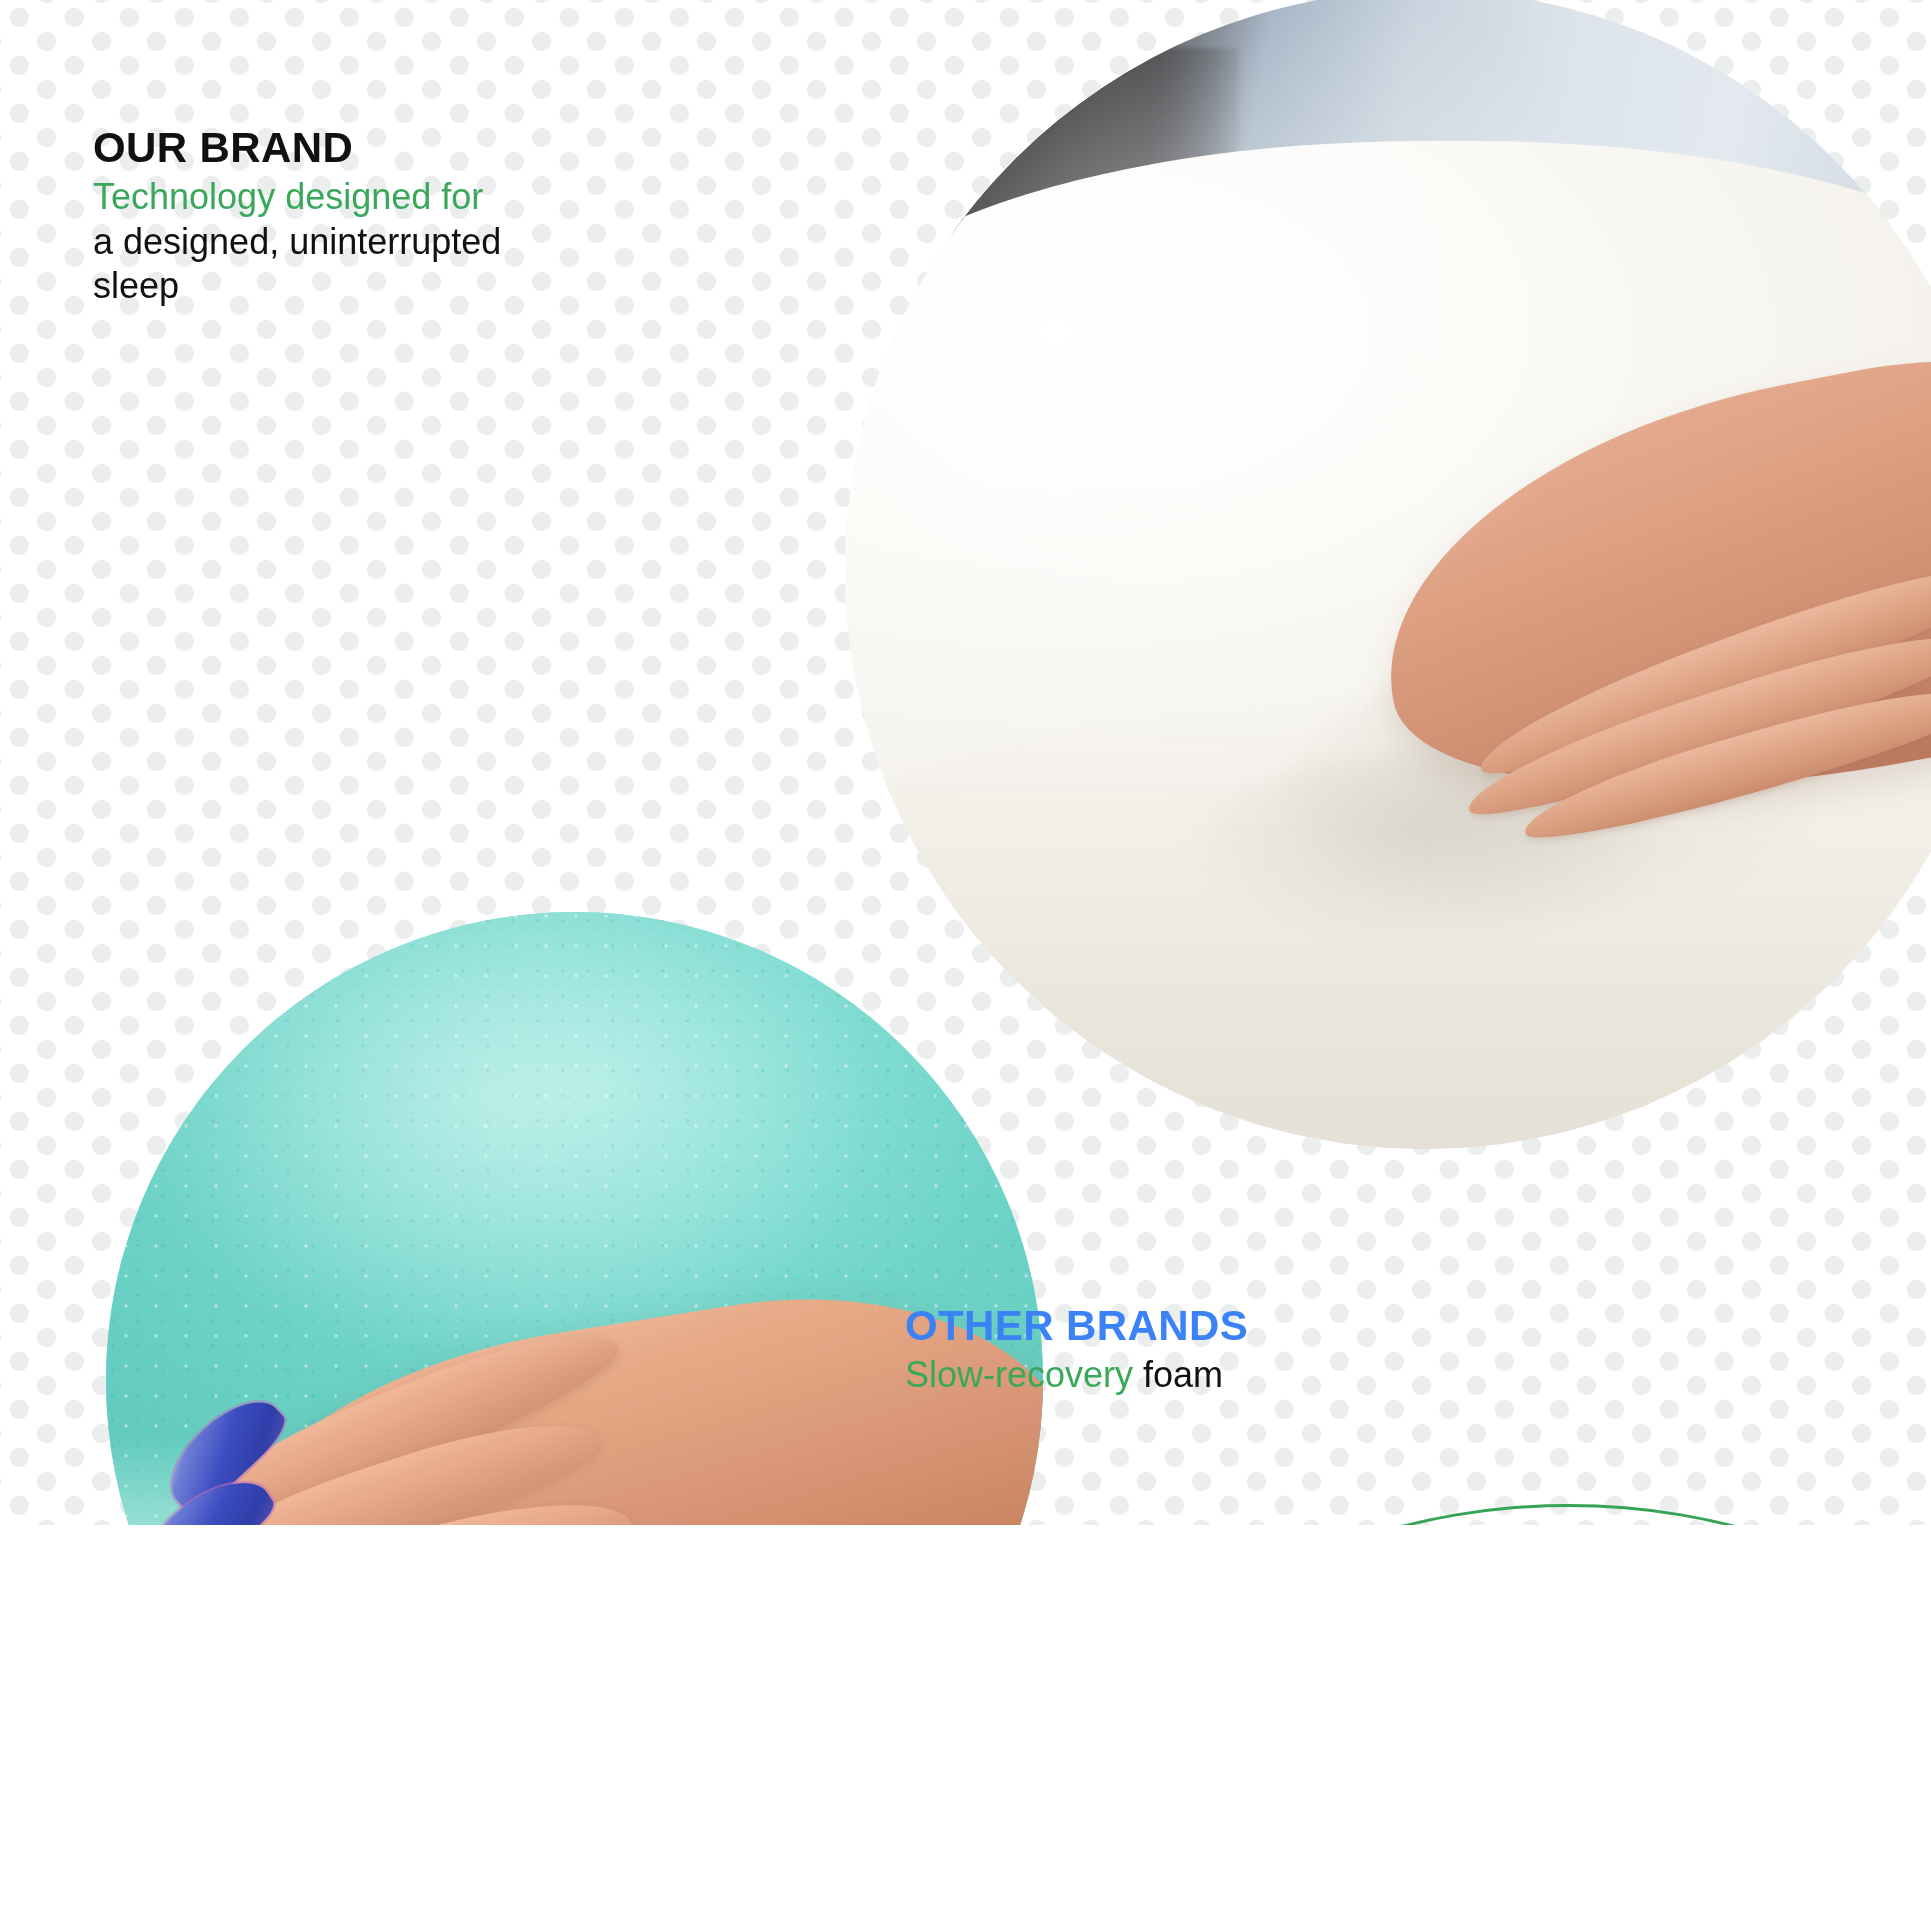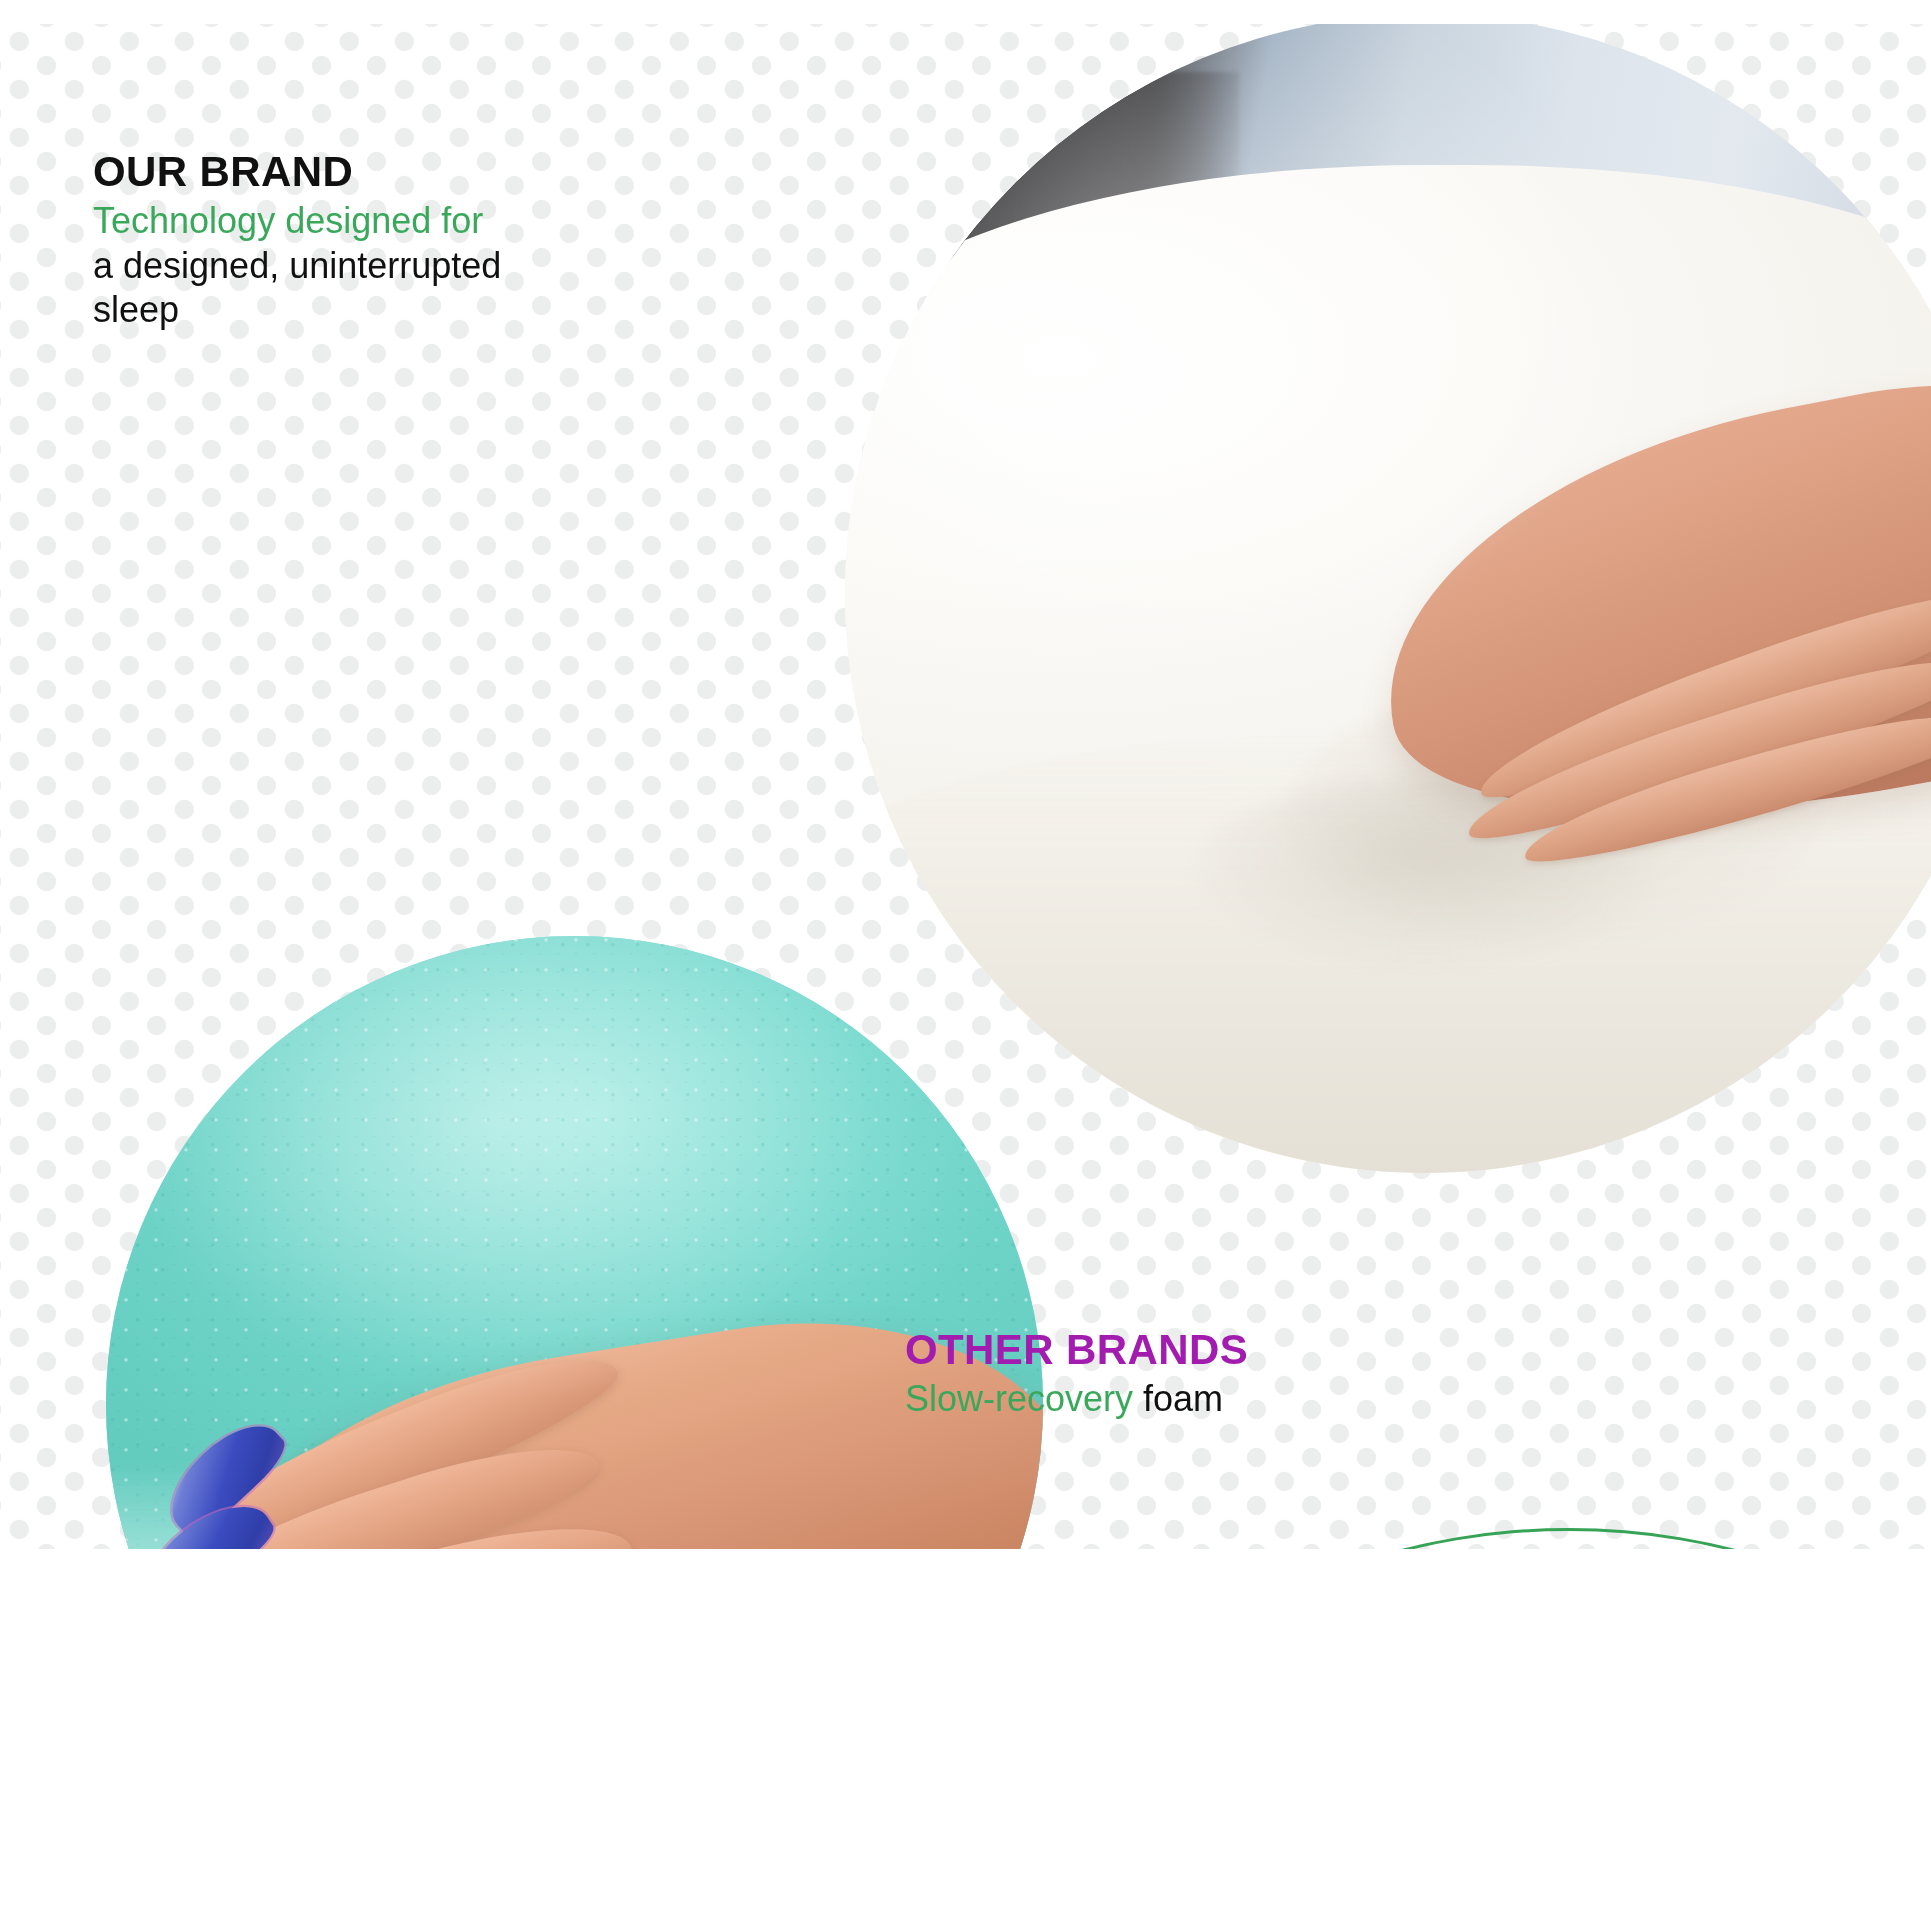--- a/index.html
+++ b/index.html
@@ -8,21 +8,20 @@
     width:1931px;height:1931px;
     background:#ffffff;
     font-family:"Liberation Sans","DejaVu Sans",sans-serif;
     overflow:hidden;
   }
   #stage{
     position:relative;
     width:1931px;height:1525px;
     background:#ffffff;
     overflow:hidden;
-    margin-top:24px;
   }
 
   
   .dots{
     position:absolute;inset:0;
     background-image:
       radial-gradient(circle at 13.5px 13.5px, #eceded 9.2px, rgba(236,237,237,0) 10px);
     background-size:55px 48px;
     background-position:5.8px 3.9px;
     z-index:0;
@@ -276,20 +275,20 @@
   <div class="text-block" id="our-brand-block">
     <div class="eyebrow" style="color: rgb(17, 17, 17);">OUR BRAND</div>
     <div class="headline">
       <span class="hl-green" style="color: rgb(58, 168, 91);">Technology designed for</span><br>
       <span class="hl-dark" style="color: rgb(17, 17, 17);">a designed, uninterrupted</span><br>
       <span class="hl-dark" style="color: rgb(17, 17, 17);">sleep</span>
     </div>
   </div>
 
   <div class="text-block" id="other-brands-block">
-    <div class="eyebrow" style="color: #a21caf;">OTHER BRANDS</div>
+    <div class="eyebrow" style="color: #3b82f6;">OTHER BRANDS</div>
     <div class="headline">
       <span class="hl-green" style="color: rgb(58, 168, 91);">Slow-recovery</span><span class="hl-dark" style="color: rgb(17, 17, 17);"> foam</span>
     </div>
   </div>
 
 </div>
 
 
 </body></html>

